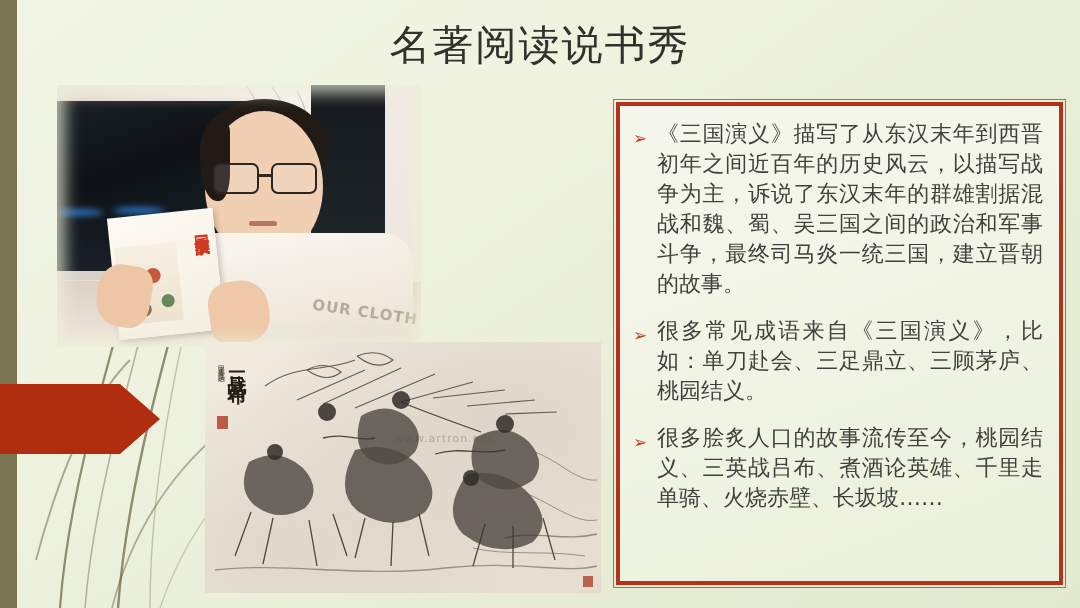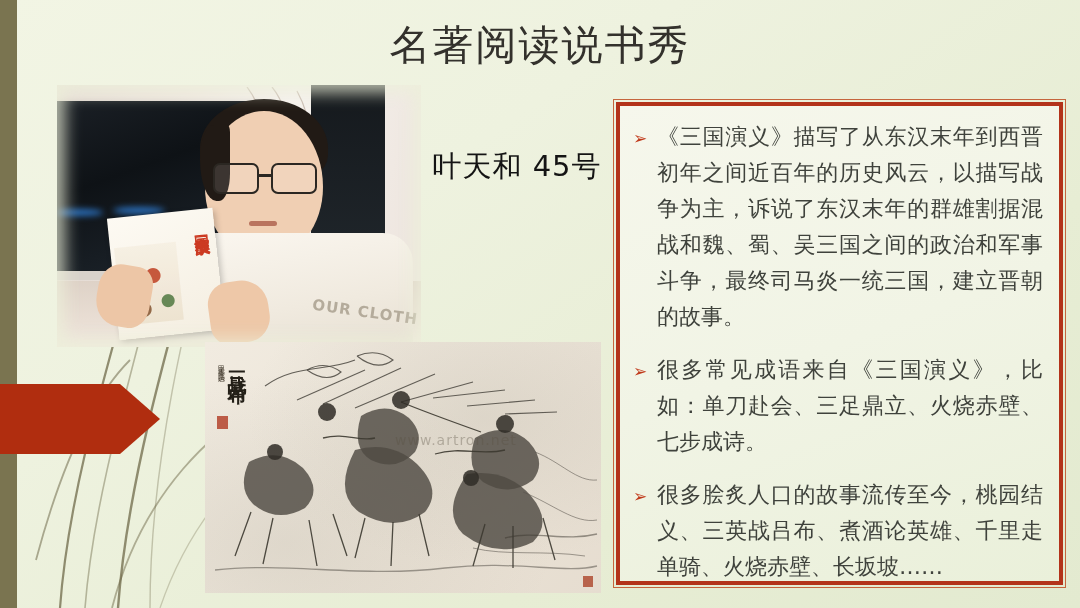--- a/index.html
+++ b/index.html
@@ -262,21 +262,21 @@
     opacity: .8;
   }
   .painting .seal2 {
     position: absolute; right: 8px; bottom: 6px;
     width: 10px; height: 11px;
     background: #a8391f;
     opacity: .75;
   }
   .painting .wm {
     position: absolute; left: 48%; top: 36%;
-    font-size: 14px; color: rgba(90,80,65,.35);
+    font-size: 11px; color: rgba(90,80,65,.35);
     letter-spacing: 1px;
   }
 
   
   .arrow {
     position: absolute;
     left: 0; top: 384px;
     width: 160px; height: 70px;
     background: #b02d0f;
     clip-path: polygon(0 0, 120px 0, 160px 35px, 120px 70px, 0 70px);
@@ -309,21 +309,21 @@
     flex: 0 0 auto;
     width: 24px;
     font-size: 17px;
     line-height: 38px;
     color: #c0391a;
     text-align: left;
   }
   .bullet-text {
     flex: 1 1 auto;
     font-size: 22px;
-    line-height: 36px;
+    line-height: 30px;
     color: #3f423c;
     letter-spacing: 0px;
     text-align: justify;
     text-justify: inter-character;
   }
 </style>
 </head>
 <body>
 
 <div id="slide">
@@ -379,21 +379,20 @@
       <div class="bart"></div>
       <div class="btitle">三国演义故事</div>
     </div>
     <div class="hand1"></div>
     <div class="hand2"></div>
     <div class="shirt-text">OUR CLOTH</div>
     <div class="softedge"></div>
   </div>
 
   <div class="caption">
-    <div class="line">叶天和 45号</div>
   </div>
 
   <div class="painting">
     <div class="paper"></div>
     <svg class="ink" viewBox="0 0 396 251" preserveAspectRatio="none">
       <g fill="none" stroke="#4a463f" stroke-width="1.1" stroke-opacity=".85">
 
         <path d="M60 44 C 90 22, 120 30, 150 18"></path>
         <path d="M92 58 L 160 28"></path>
         <path d="M118 62 L 196 26"></path>
@@ -451,21 +450,21 @@
   <div class="textbox">
     <div class="textbox-inner">
 
       <div class="bullet-item">
         <span class="bullet-mark">➢</span>
         <span class="bullet-text">《三国演义》描写了从东汉末年到西晋初年之间近百年的历史风云，以描写战争为主，诉说了东汉末年的群雄割据混战和魏、蜀、吴三国之间的政治和军事斗争，最终司马炎一统三国，建立晋朝的故事。</span>
       </div>
 
       <div class="bullet-item">
         <span class="bullet-mark">➢</span>
-        <span class="bullet-text">很多常见成语来自《三国演义》，比如：单刀赴会、三足鼎立、火烧赤壁、七步成诗。</span>
+        <span class="bullet-text">很多常见成语来自《三国演义》，比如：单刀赴会、三足鼎立、三顾茅庐、桃园结义。</span>
       </div>
 
       <div class="bullet-item">
         <span class="bullet-mark">➢</span>
         <span class="bullet-text">很多脍炙人口的故事流传至今，桃园结义、三英战吕布、煮酒论英雄、千里走单骑、火烧赤壁、长坂坡……</span>
       </div>
 
     </div>
   </div>
 

